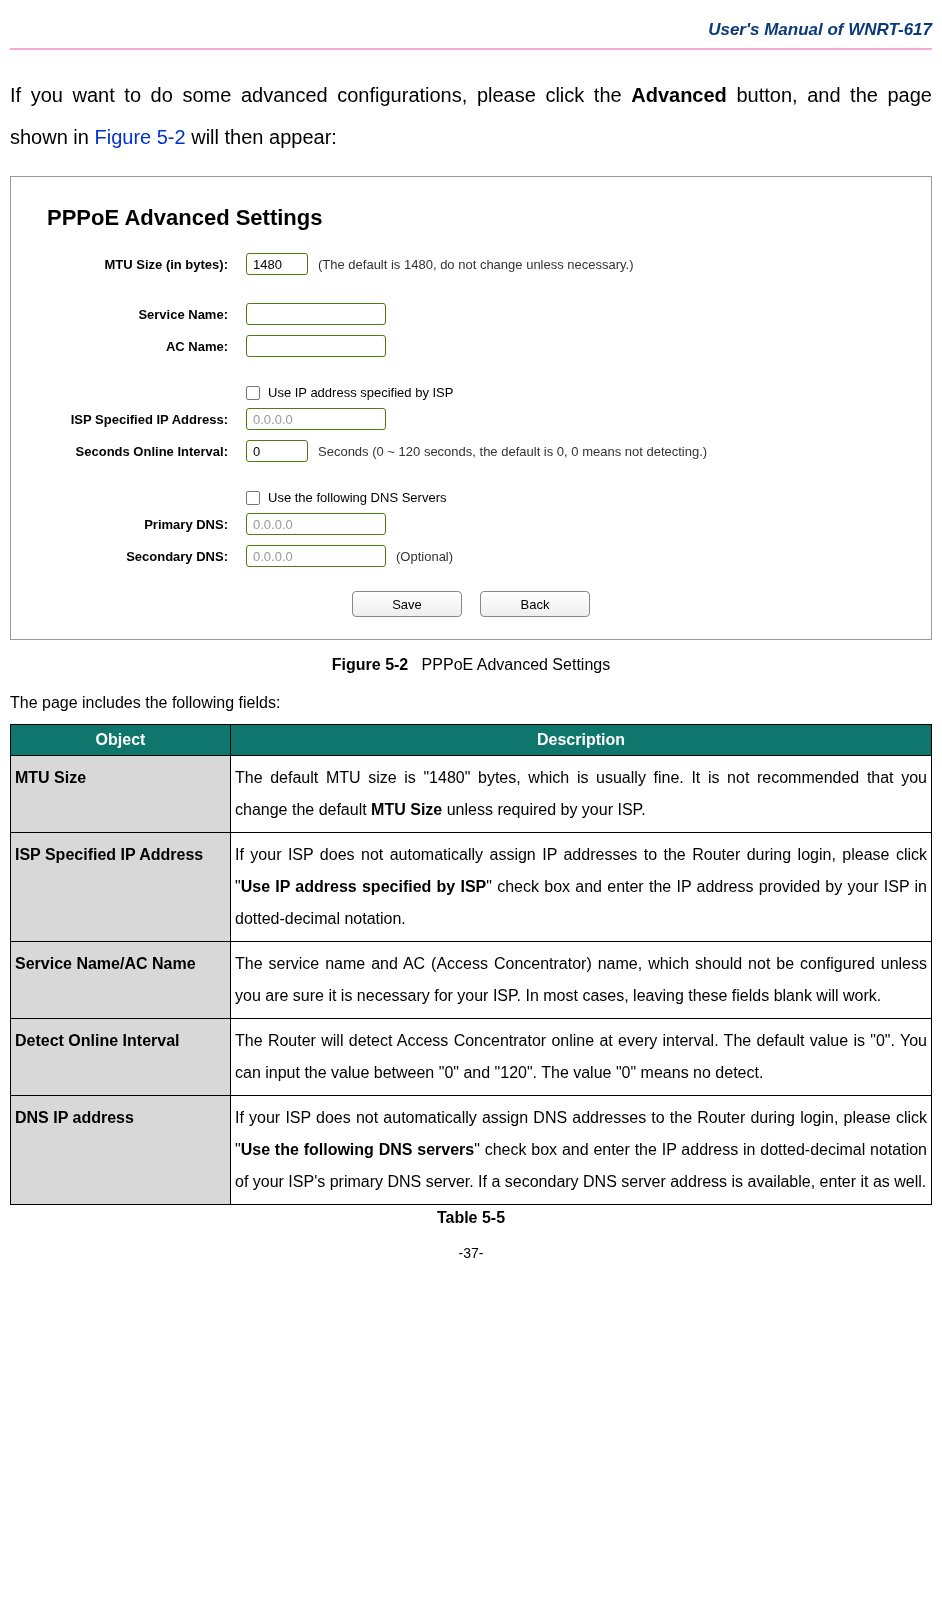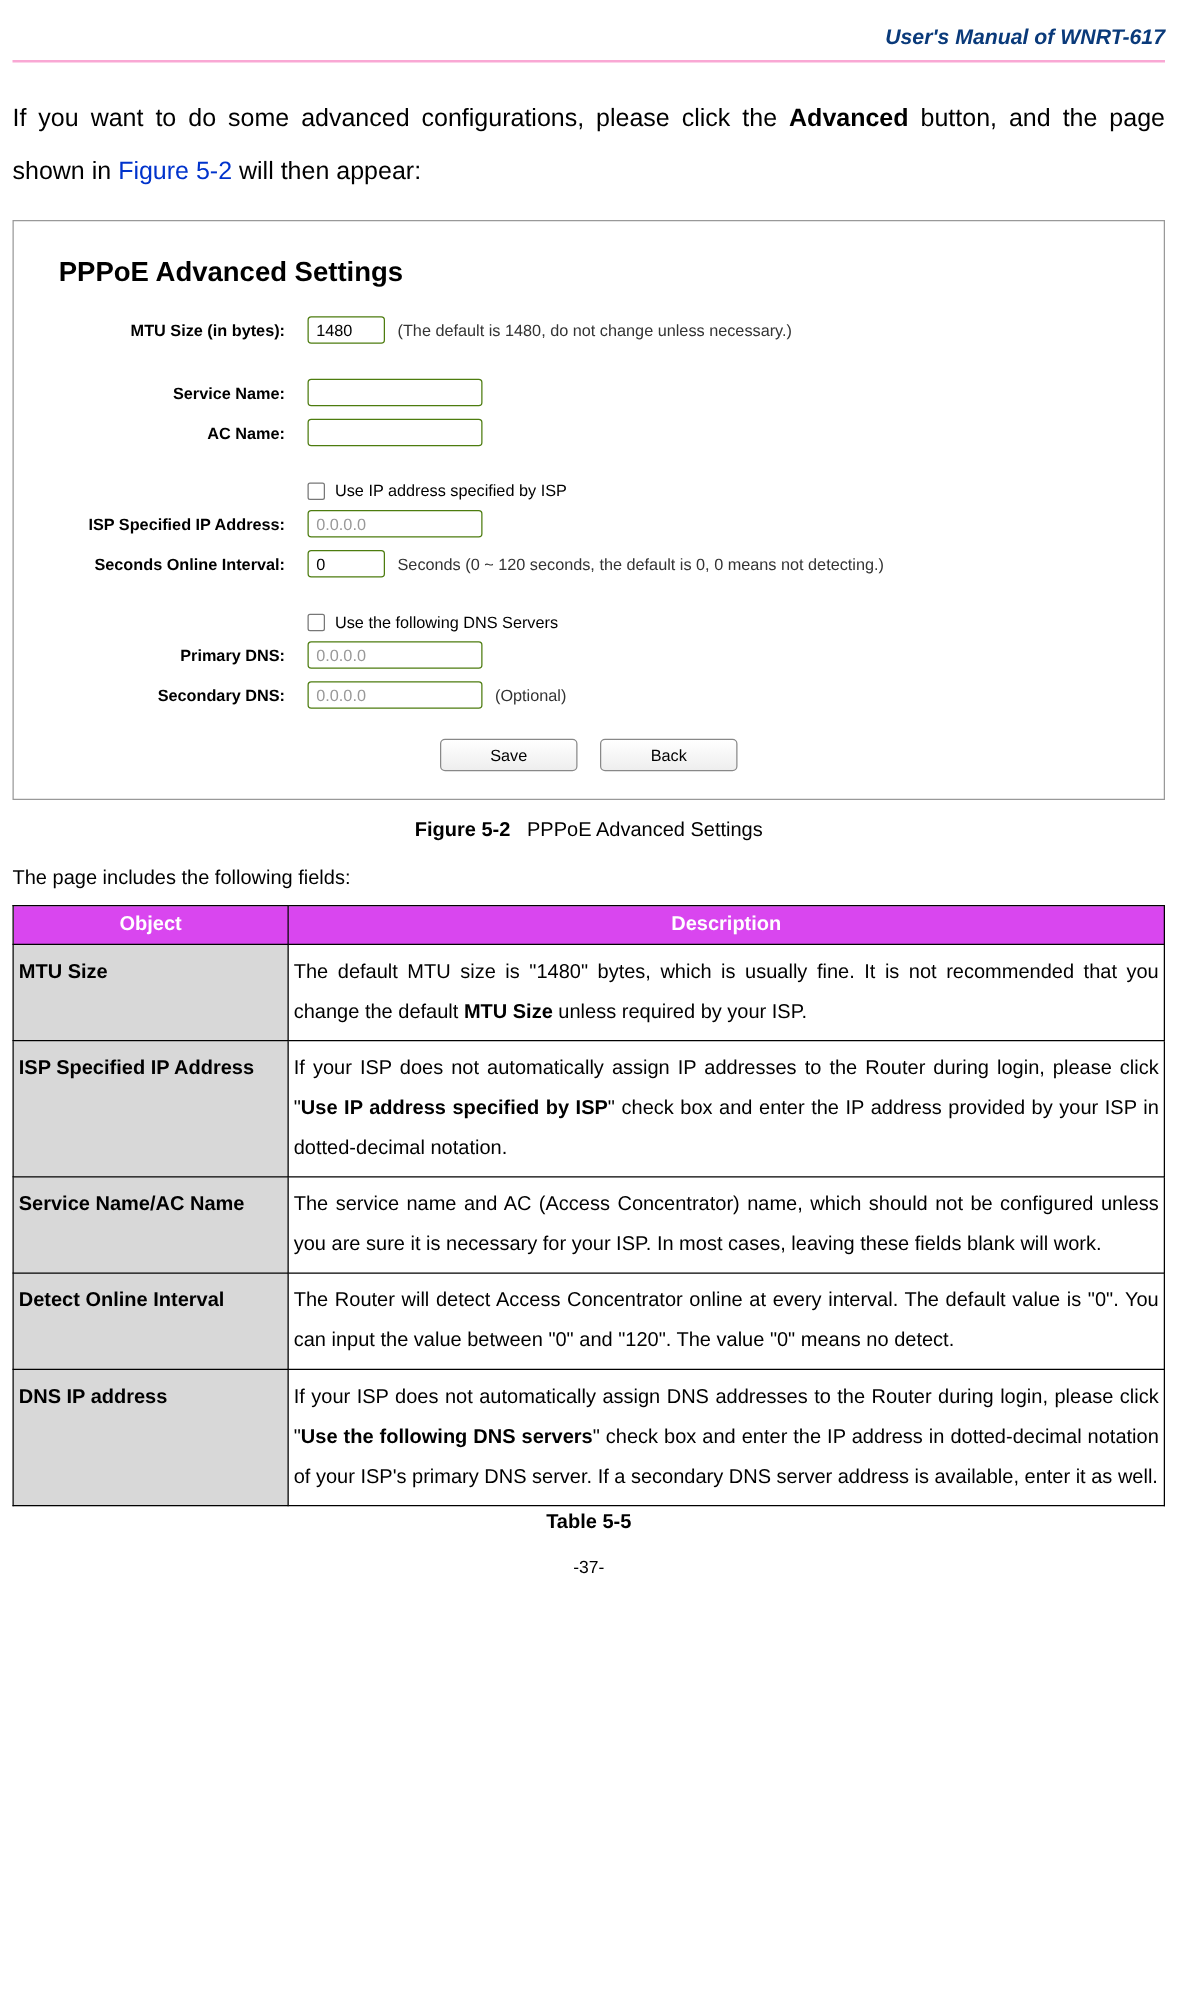--- a/index.html
+++ b/index.html
@@ -101,21 +101,21 @@
   .section-text {
     font-size:16px;
     margin-bottom:12px;
   }
   table.desc-table {
     border-collapse: collapse;
     width:100%;
     table-layout:fixed;
   }
   table.desc-table th {
-    background:#d946ef;
+    background:#0f766e;
     color:#fff;
     font-weight:bold;
     text-align:center;
     padding:6px 12px;
     border:1px solid #000;
     font-size:16px;
   }
   table.desc-table td {
     border:1px solid #000;
     padding:6px 4px;

